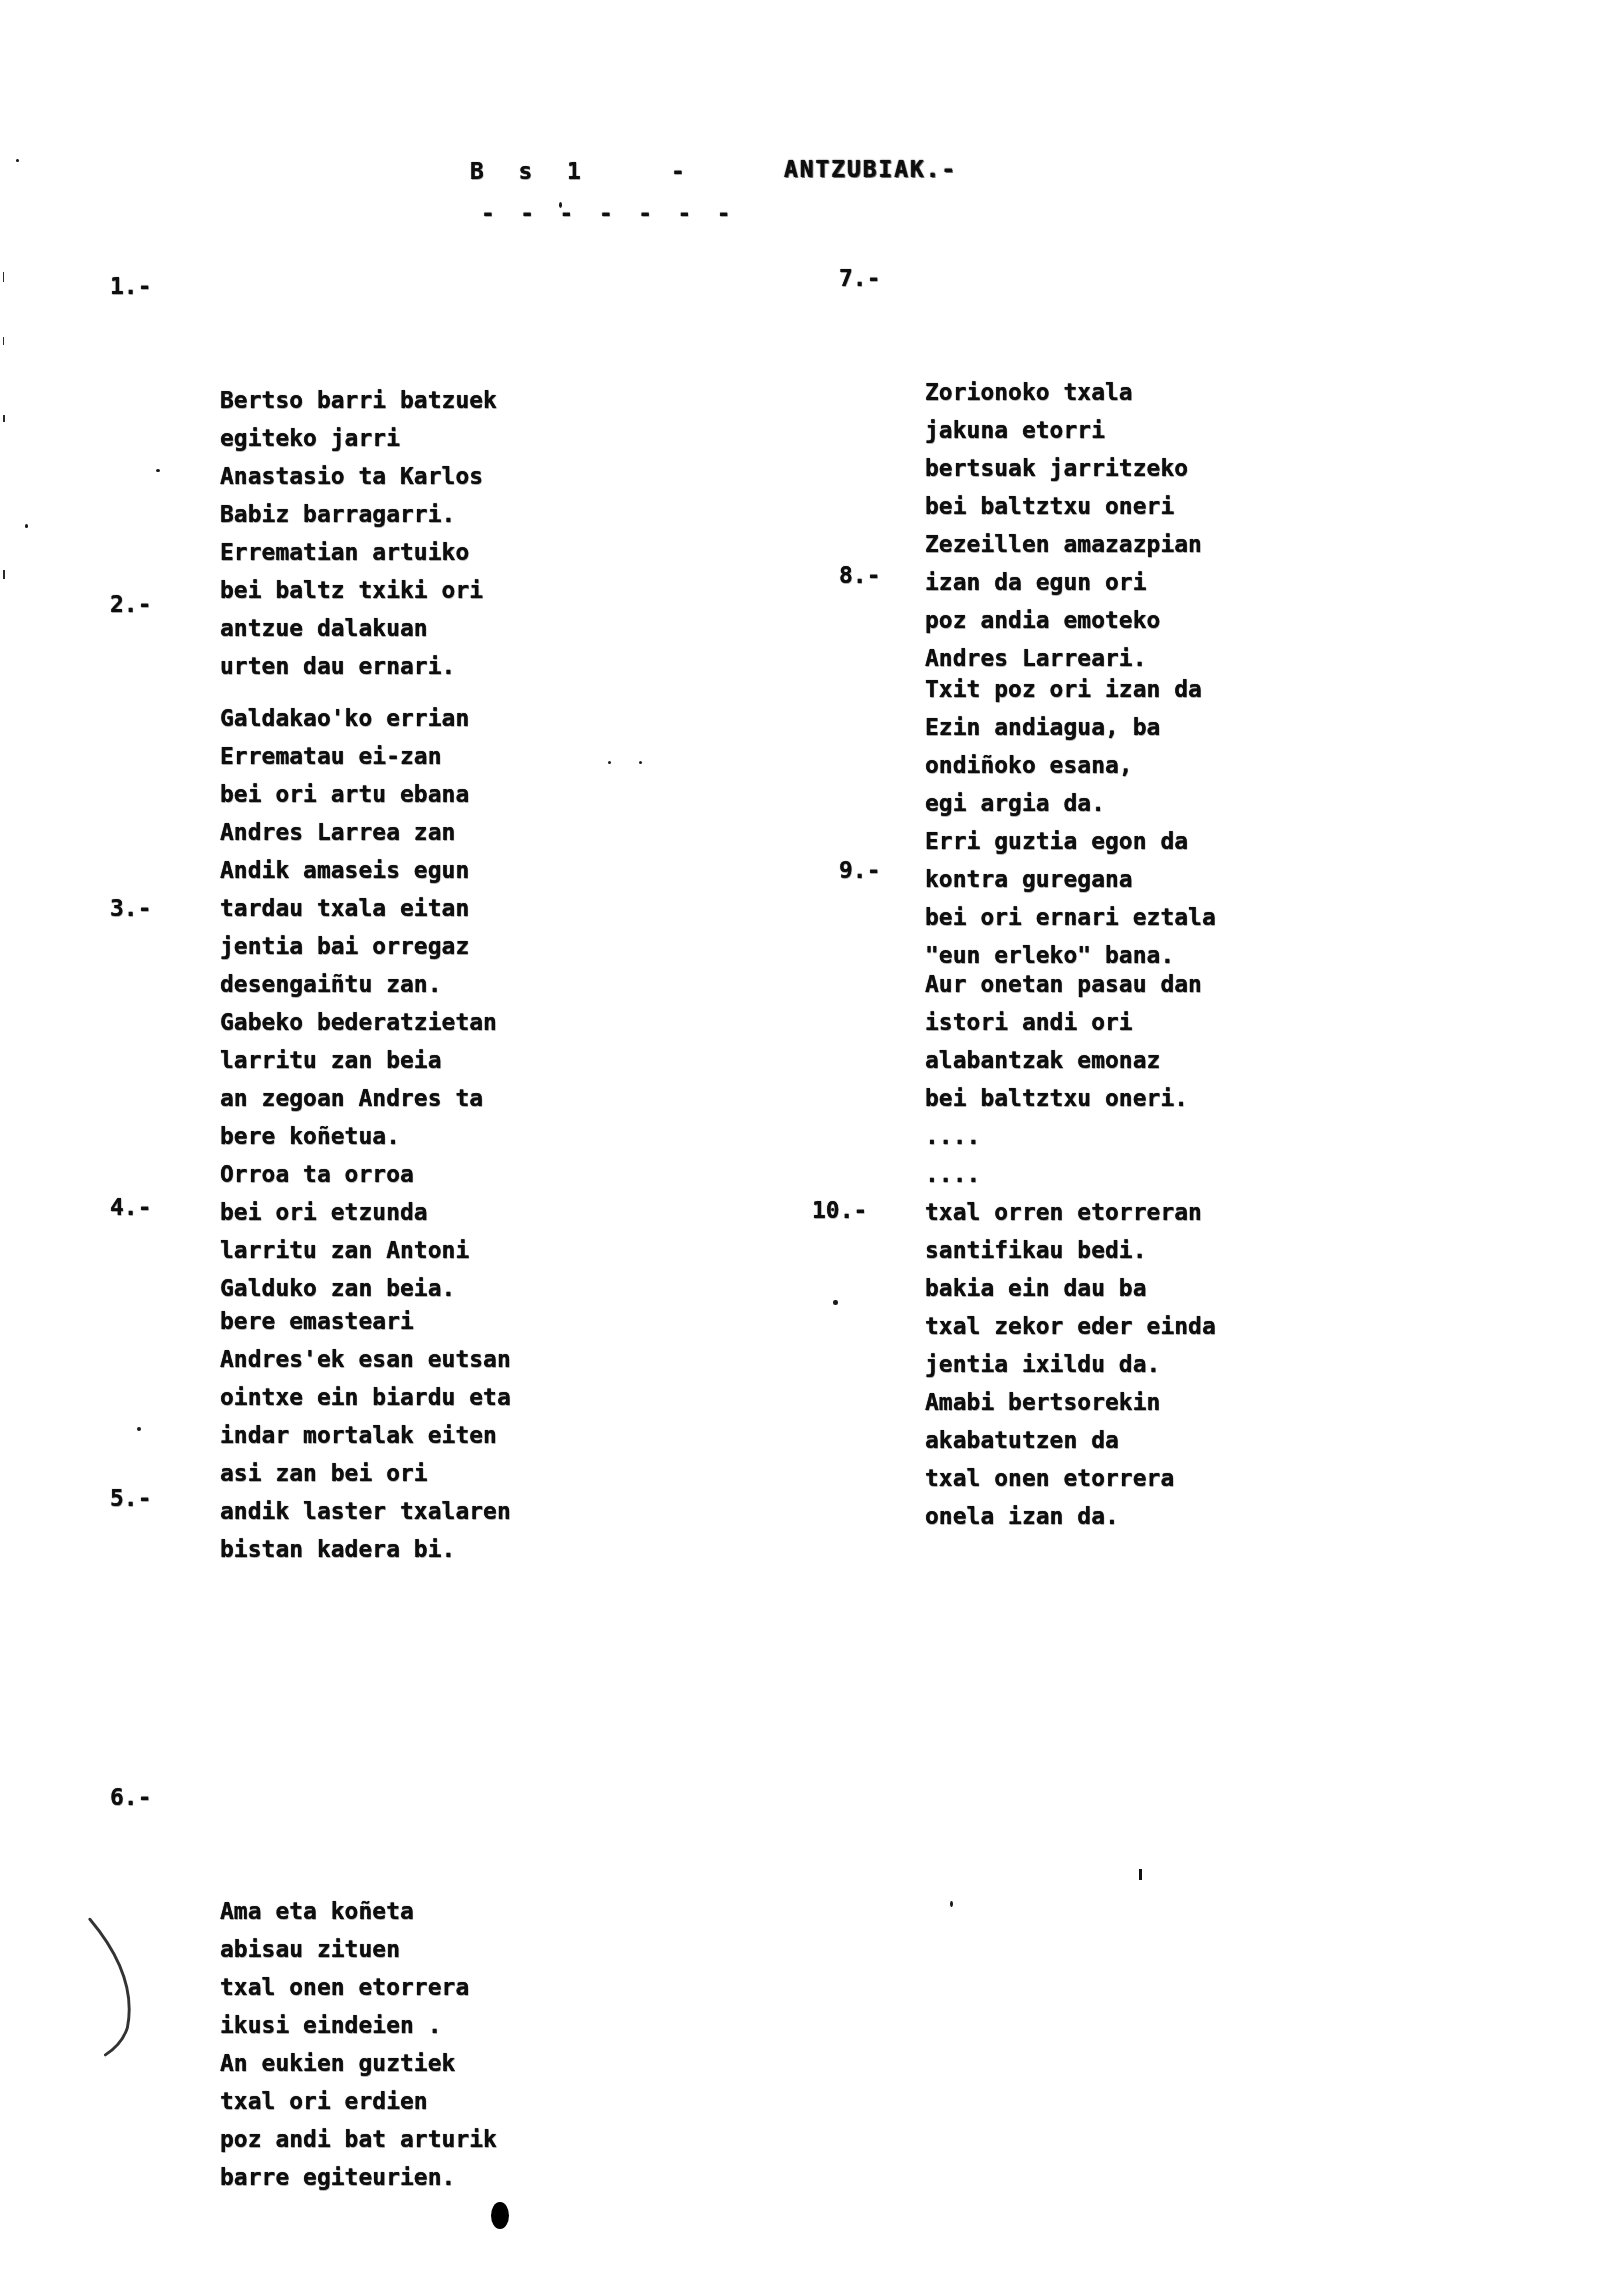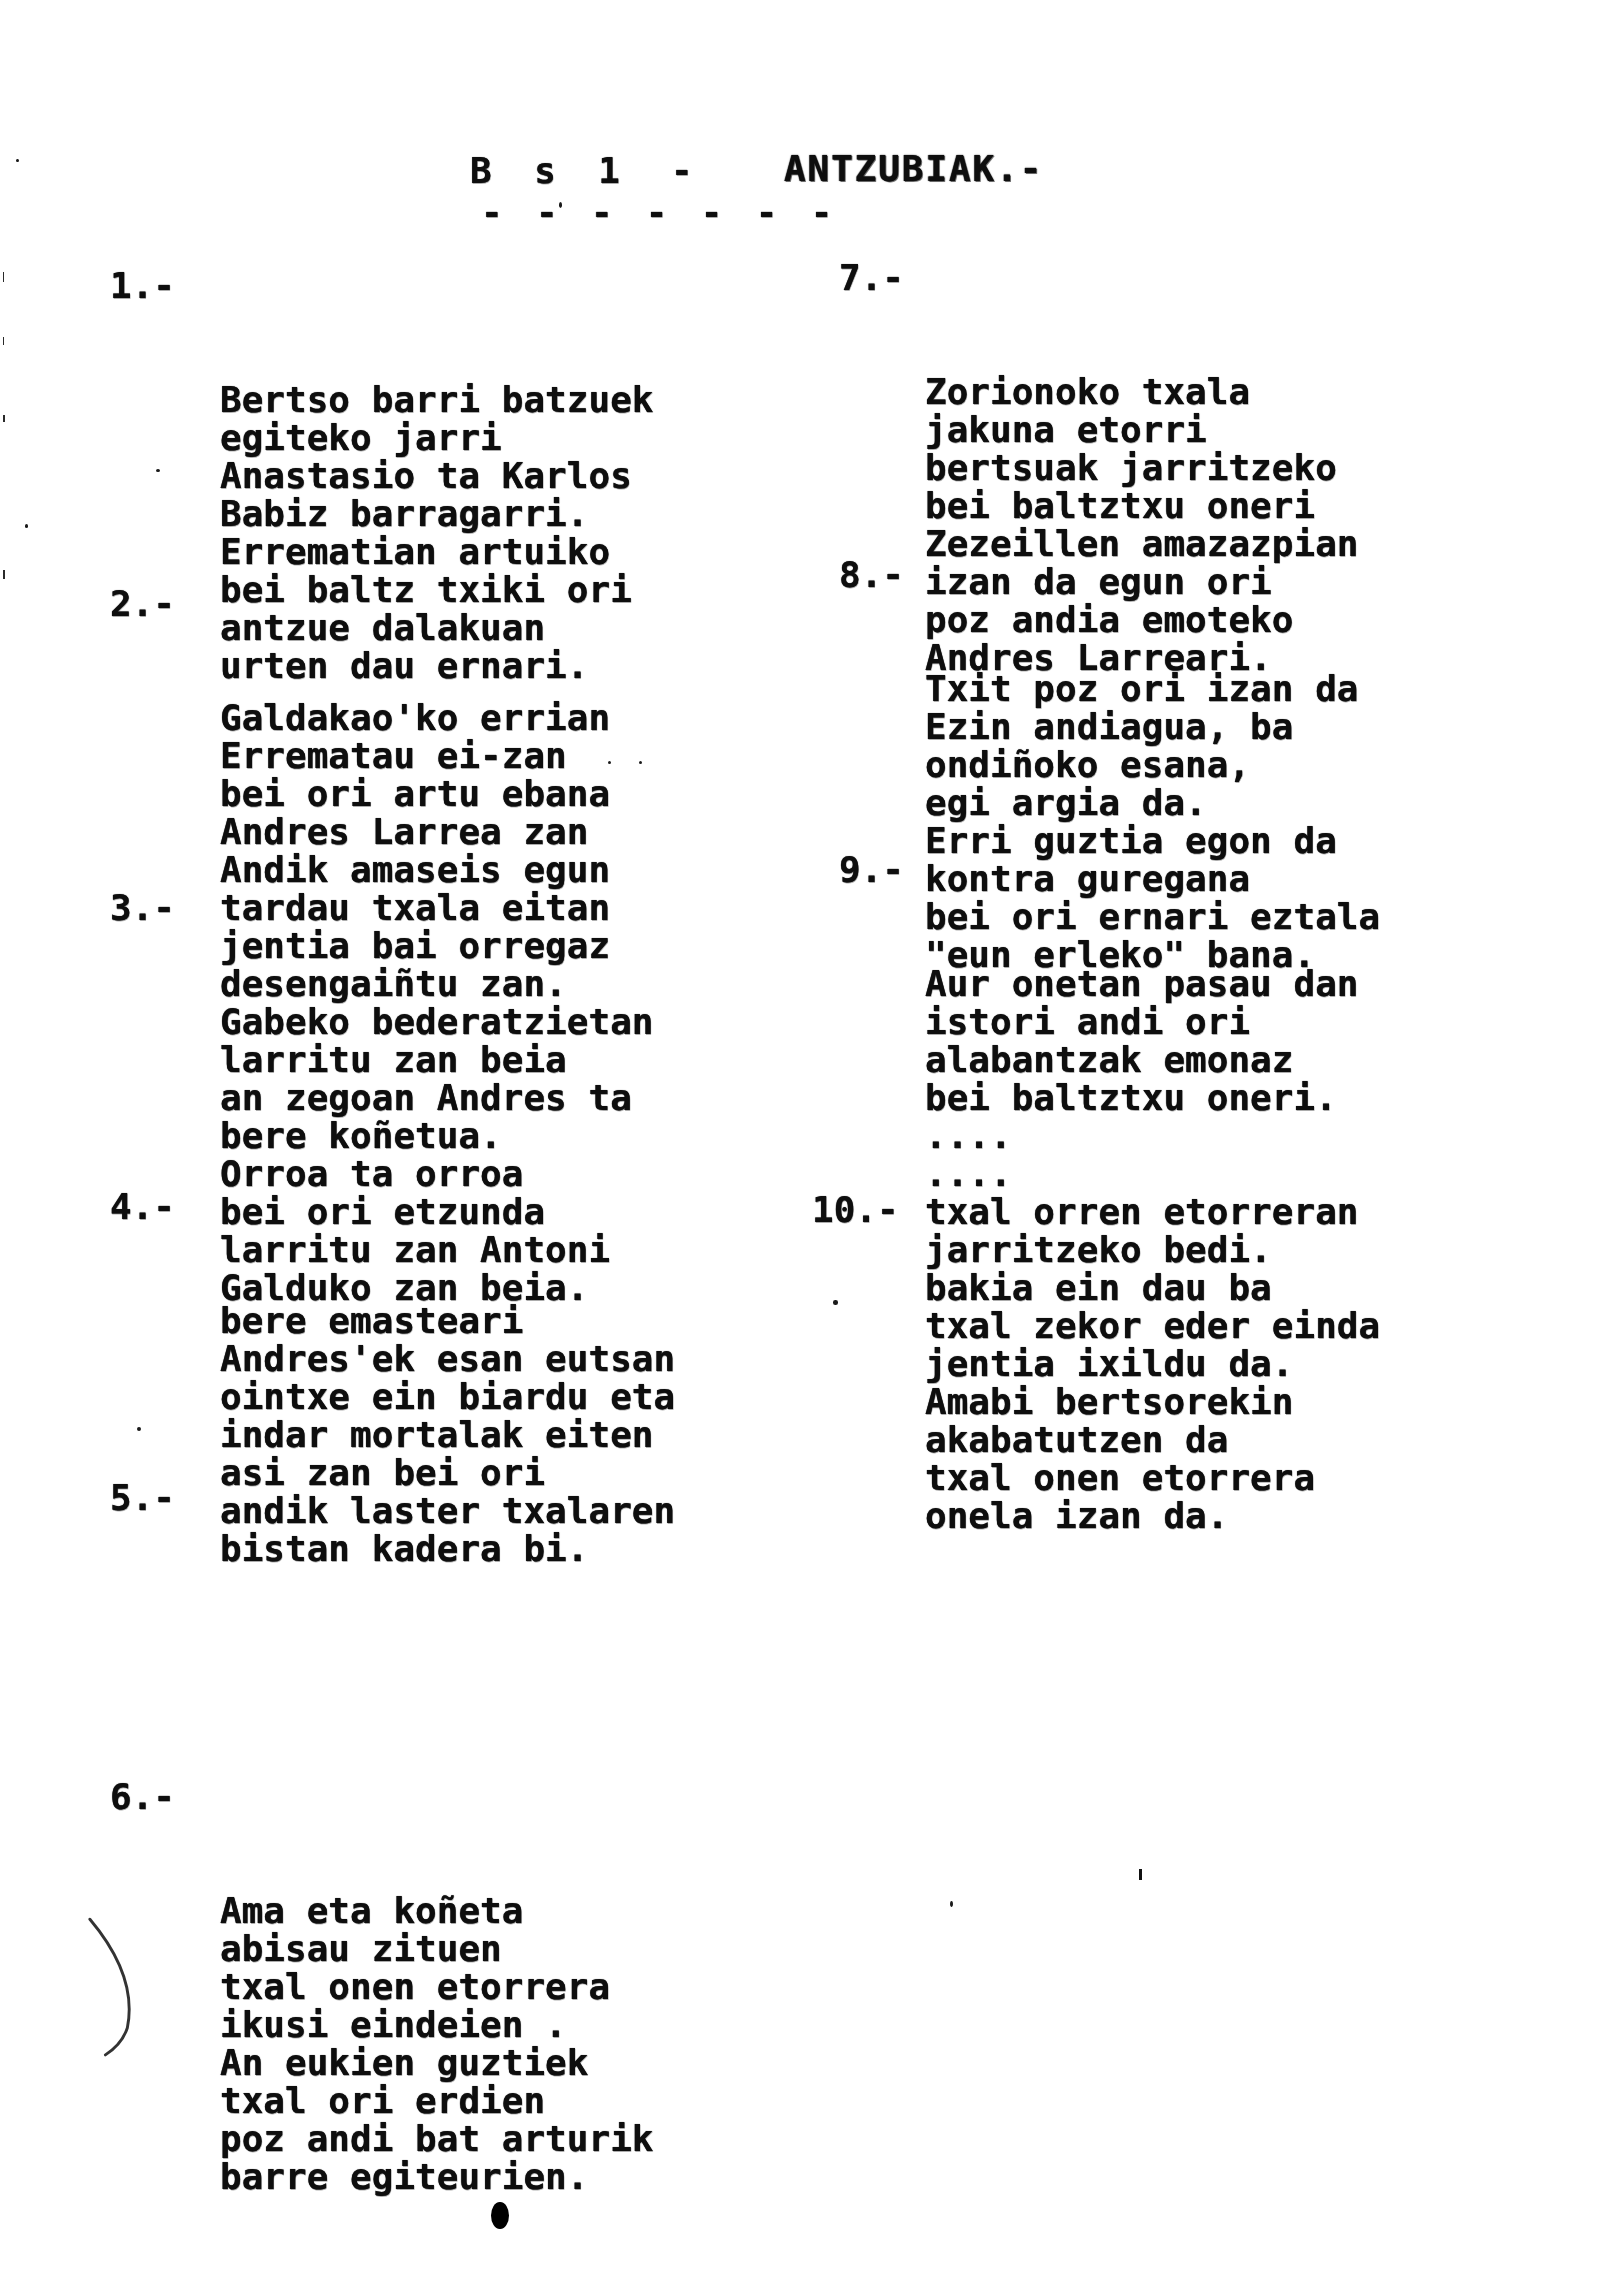--- a/index.html
+++ b/index.html
@@ -6,21 +6,21 @@
   .page{
     position:relative;
     width:1617px;height:2273px;
     background:#ffffff;
     overflow:hidden;
     font-family:"DejaVu Sans Mono","Liberation Mono",monospace;
     color:#0e0e0e;
   }
   .tw{
     font-weight:700;
-    font-size:36px;
+    font-size:23px;
     line-height:38px;
     letter-spacing:0;
     white-space:pre;
     text-shadow:0 0 0.9px rgba(0,0,0,.75), 0.5px 0.6px 0 rgba(0,0,0,.28), -0.3px 0 0 rgba(0,0,0,.22);
   }
   
   .hdr-left{position:absolute;left:470px;top:152px;letter-spacing:10.4px;}
   .hdr-dash{position:absolute;left:671px;top:152px;}
   .hdr-title{position:absolute;left:784px;top:150px;letter-spacing:1.9px;
     text-shadow:0 0 1.4px rgba(0,0,0,.95), 1px 0.6px 0 rgba(0,0,0,.5), -0.6px 0.3px 0 rgba(0,0,0,.4);}
@@ -80,21 +80,21 @@
   <div class="stanza col-r s7 tw">
     <span class="num">7.-</span>
     <div><div>Zorionoko txala</div><div>jakuna etorri</div><div>bertsuak jarritzeko</div><div>bei baltztxu oneri</div><div>Zezeillen amazazpian</div><div>izan da egun ori</div><div>poz andia emoteko</div><div>Andres Larreari.</div></div>
   </div>
   <div class="stanza col-r s8 tw">
     <span class="num">8.-</span>
     <div><div>Txit poz ori izan da</div><div>Ezin andiagua, ba</div><div>ondiñoko esana,</div><div>egi argia da.</div><div>Erri guztia egon da</div><div>kontra guregana</div><div>bei ori ernari eztala</div><div>"eun erleko" bana.</div></div>
   </div>
   <div class="stanza col-r s9 tw">
     <span class="num">9.-</span>
-    <div><div>Aur onetan pasau dan</div><div>istori andi ori</div><div>alabantzak emonaz</div><div>bei baltztxu oneri.</div><div>....</div><div>....</div><div>txal orren etorreran</div><div>jarritzeko bedi.</div></div>
+    <div><div>Aur onetan pasau dan</div><div>istori andi ori</div><div>alabantzak emonaz</div><div>bei baltztxu oneri.</div><div>....</div><div>....</div><div>txal orren etorreran</div><div>santifikau bedi.</div></div>
   </div>
   <div class="stanza col-r s10 tw">
     <span class="num">10.-</span>
     <div><div>bakia ein dau ba</div><div>txal zekor eder einda</div><div>jentia ixildu da.</div><div>Amabi bertsorekin</div><div>akabatutzen da</div><div>txal onen etorrera</div><div>onela izan da.</div></div>
   </div>
 
   <div class="mark-dot-big"></div>
   <svg class="mark-curve" width="91" height="168" viewBox="0 0 140 260">
     <path d="M18,22 Q92,110 76,190 Q68,215 42,232" fill="none" stroke="#1d1d1d" stroke-width="4.5" stroke-linecap="round" opacity="0.9"></path>
   </svg>

